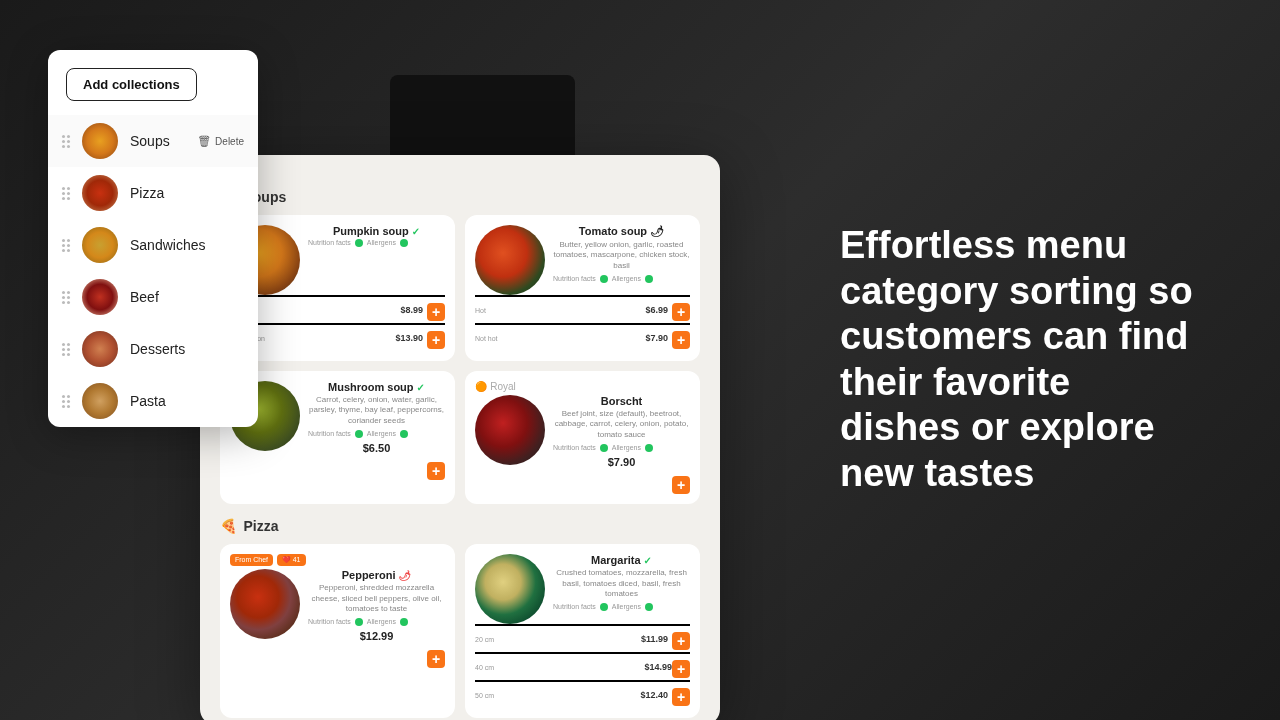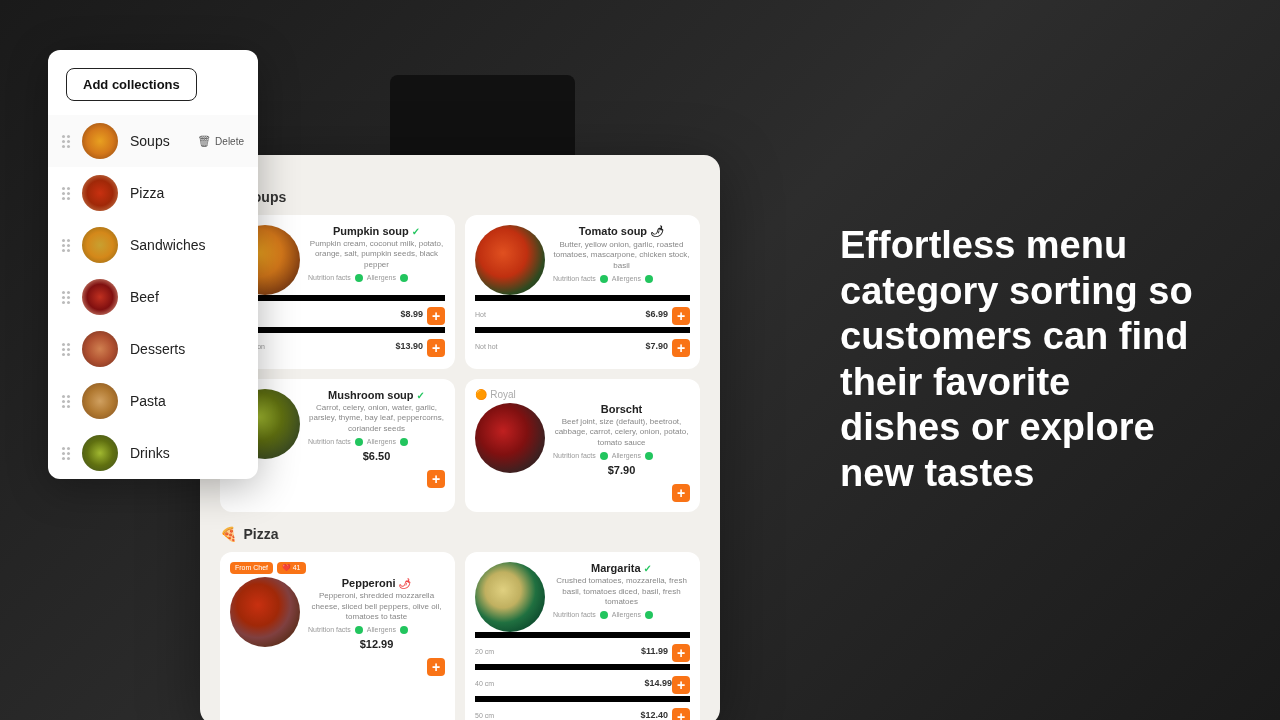--- a/index.html
+++ b/index.html
@@ -214,21 +214,21 @@
       color: #222;
     }
 
     .price-row {
       display: flex;
       justify-content: space-between;
       align-items: center;
       font-size: 8px;
       color: #aaa;
       padding: 2px 0;
-      border-top: 6px solid #000000;
+      border-top: 2px solid #000000;
     }
 
     .price-row .price-val {
       font-size: 9px;
       color: #333;
       font-weight: 600;
     }
 
     .add-btn-orange {
       width: 18px;
@@ -461,60 +461,40 @@
           </span>
         <span>
             <i></i>
             <i></i>
           </span>
       </div>
       <div class="cat-img-placeholder cat-pasta" style="font-size:18px;"></div>
       <span class="cat-label">Pasta</span>
 
     </li>
-      <li class="category-item">
-      <div class="drag-icon">
-        <span>
-            <i></i>
-            <i></i>
-          </span>
-        <span>
-            <i></i>
-            <i></i>
-          </span>
-        <span>
-            <i></i>
-            <i></i>
-          </span>
-      </div>
-      <div class="cat-img-placeholder cat-drinks" style="font-size:18px;"></div>
-      <span class="cat-label">Drinks</span>
-
-    </li>
     </ul>
 </div>
 
 <div class="dark-block"></div>
 
 <div class="menu-panel">
   <div class="menu-panel-inner">
     <div class="menu-title"></div>
 
     <div class="section-header">
       <span>🥣</span>
       <span>Soups</span>
     </div>
     <div class="menu-grid">
 
       <div class="menu-card card-relative">
         <div class="menu-card-inner">
           <div class="dish-img-placeholder soup-pumpkin"></div>
           <div class="dish-info">
             <div class="dish-name">Pumpkin soup <span class="veg-icon">✓</span></div>
-            <div class="dish-desc">Pumpkin cream, coconut milk, potato, orange, salt, pumpkin seeds, black pepper</div>
             <div class="dish-tags">
               <span class="tag-text">Nutrition facts</span>
               <span class="green-dot"></span>
               <span class="tag-text">Allergens</span>
               <span class="green-dot"></span>
             </div>
           </div>
         </div>
         <div class="price-row">
           <span class="tag-text">Default</span>

